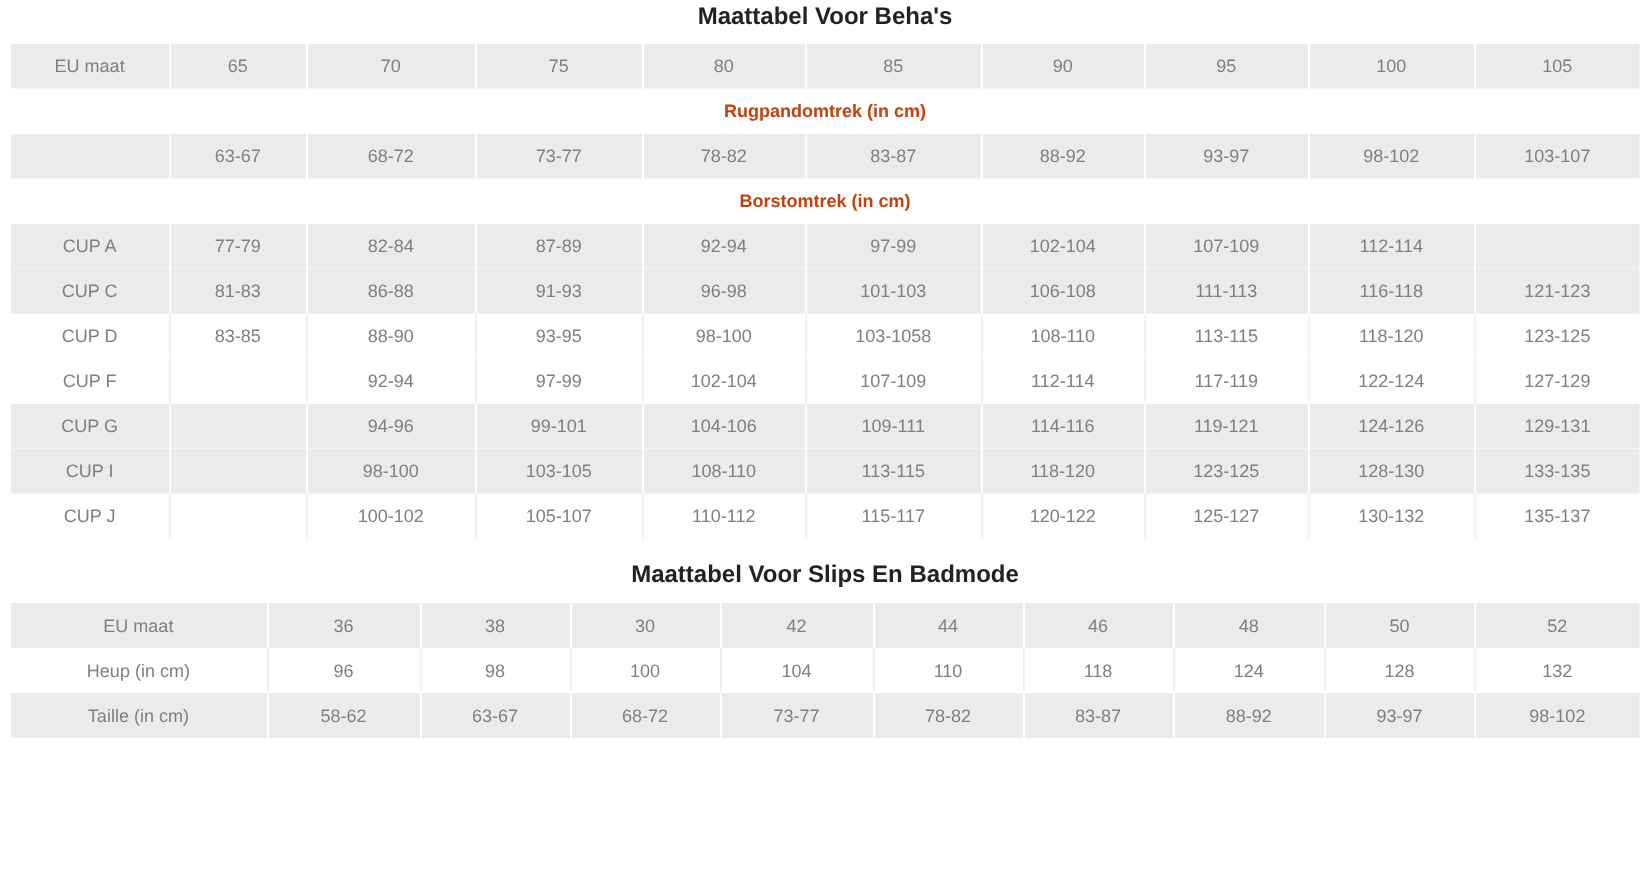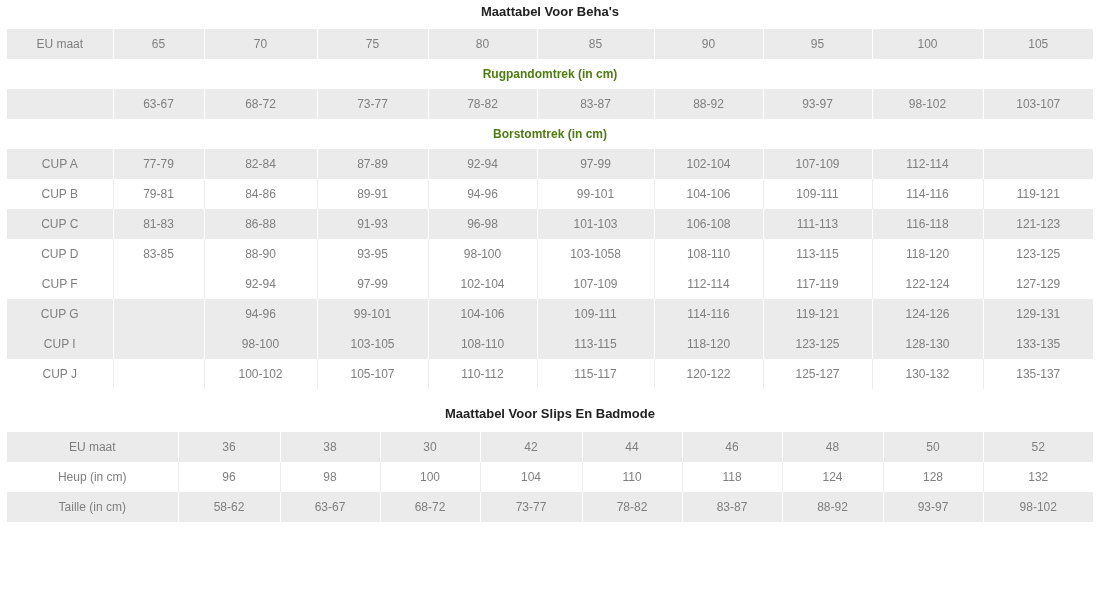--- a/index.html
+++ b/index.html
@@ -7,21 +7,21 @@
     padding: 0;
     background: #ffffff;
     font-family: "Liberation Sans", sans-serif;
   }
   .page {
     width: 1100px;
     box-sizing: border-box;
     padding: 0 7px;
   }
   .table-title {
-    font-size: 13px;
+    font-size: 16px;
     font-weight: bold;
     color: #222222;
     text-align: center;
     line-height: 14px;
   }
   .title-bra   { margin: 5px 0 10px 0; }
   .title-brief { margin: 18px 0 11px 0; }
 
   table.size-table {
     width: 100%;
@@ -46,21 +46,21 @@
     background: #ffffff;
     border-left: 1px solid #ededed;
   }
   tr.shade td:first-child,
   tr.plain td:first-child { border-left: none; }
 
   tr.section-row td {
     background: #ffffff;
     border: none;
     font-weight: bold;
-    color: #4d7c0f;
+    color: #c2410c;
     height: 30px;
   }
 
   
   col.b0 { width: 106px; } col.b1 { width: 91px; }  col.b2 { width: 113px; }
   col.b3 { width: 111px; } col.b4 { width: 109px; } col.b5 { width: 117px; }
   col.b6 { width: 109px; } col.b7 { width: 109px; } col.b8 { width: 111px; }
   col.b9 { width: auto; }
 
   
@@ -126,32 +126,20 @@
           <td>77-79</td>
           <td>82-84</td>
           <td>87-89</td>
           <td>92-94</td>
           <td>97-99</td>
           <td>102-104</td>
           <td>107-109</td>
           <td>112-114</td>
           <td></td>
         </tr>
-        <tr class="plain">
-          <td>CUP B</td>
-          <td>79-81</td>
-          <td>84-86</td>
-          <td>89-91</td>
-          <td>94-96</td>
-          <td>99-101</td>
-          <td>104-106</td>
-          <td>109-111</td>
-          <td>114-116</td>
-          <td>119-121</td>
-        </tr>
         <tr class="shade">
           <td>CUP C</td>
           <td>81-83</td>
           <td>86-88</td>
           <td>91-93</td>
           <td>96-98</td>
           <td>101-103</td>
           <td>106-108</td>
           <td>111-113</td>
           <td>116-118</td>

